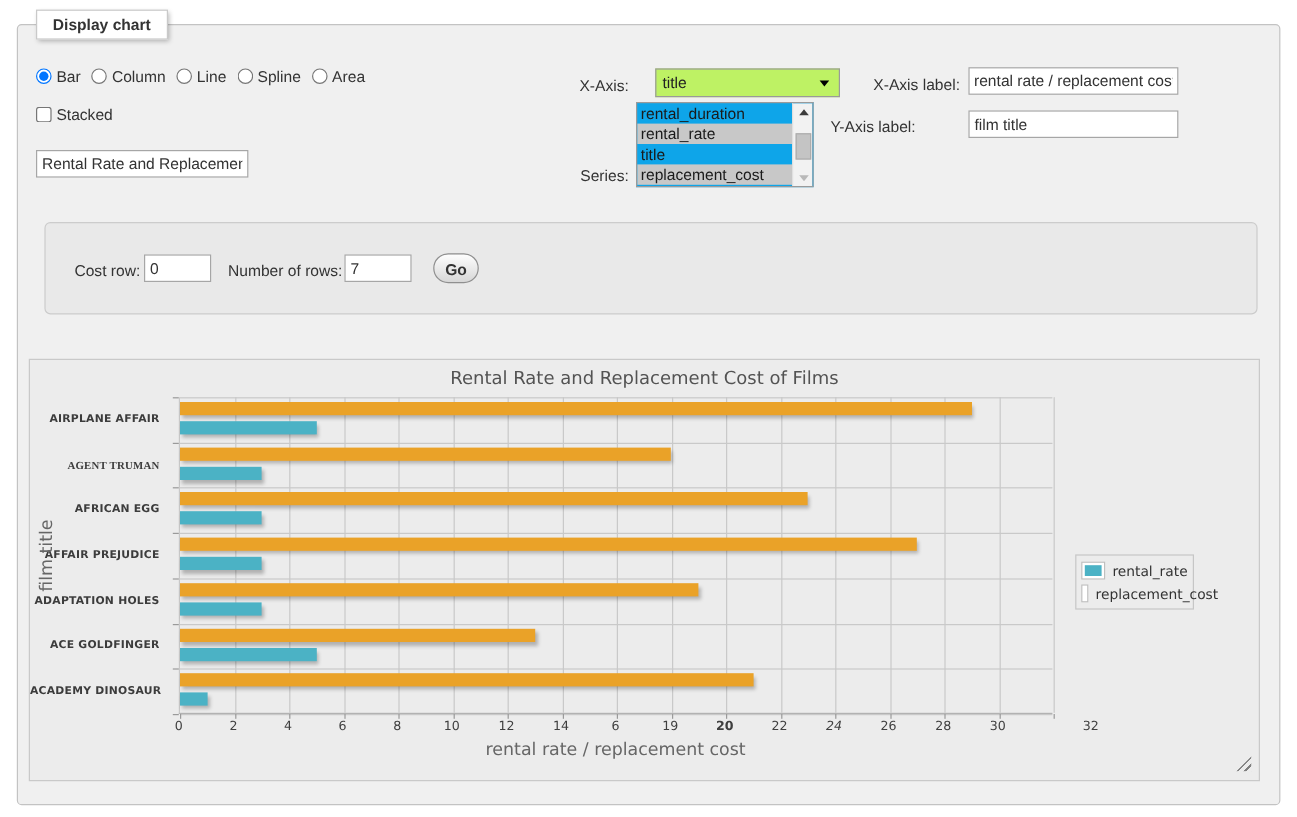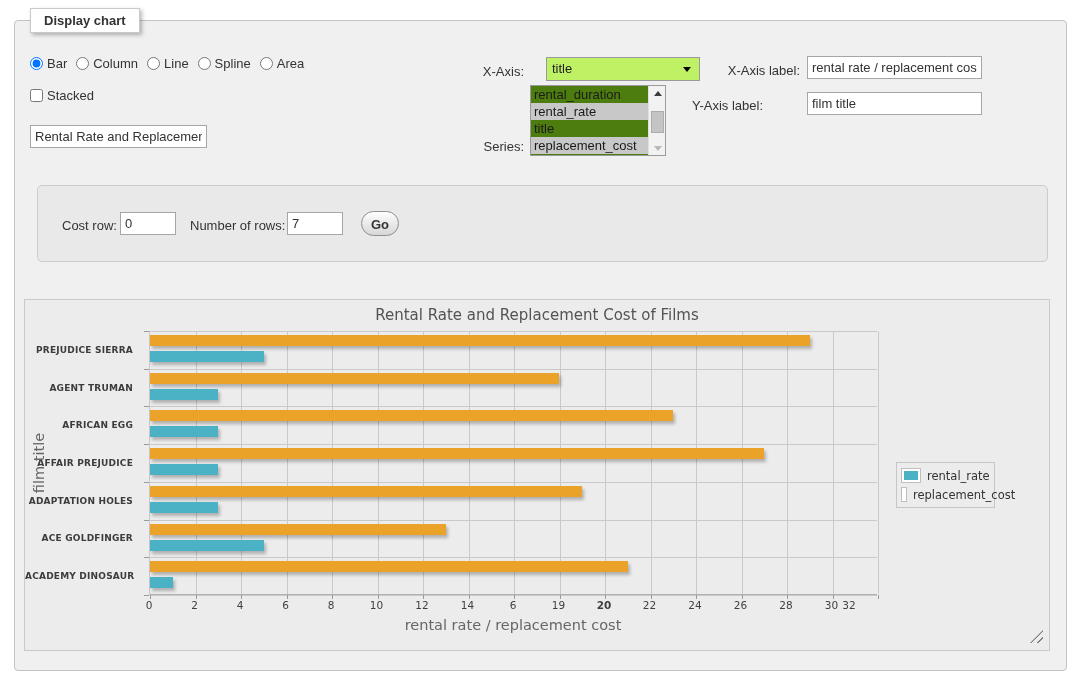--- a/index.html
+++ b/index.html
@@ -47,21 +47,21 @@
     left:530px; top:57px; width:154px; height:24px; background:#bef264;
     border:1px solid #9a9a9a; line-height:22px; padding-left:5px; color:#222;margin-left:16px;
   }
   .select .arrow {
     position:absolute; right:8px; top:9px; width:0; height:0;
     border-left:4px solid transparent; border-right:4px solid transparent;
     border-top:5px solid #000;
   }
 
   .listbox {
-    left:530px; top:85px; width:136px; height:71px; background:#4d7c0f;
+    left:530px; top:85px; width:148px; height:71px; background:#0ea5e9;
     border:1px solid #9a9a9a; overflow:hidden;
   }
   .listbox .opt { height:17px; line-height:17px; padding-left:3px; width:129px;
     white-space:nowrap; overflow:hidden; color:#1a1a1a; }
   .listbox .opt.sel { background:#c8c8c8; }
   .scrollbar { position:absolute; right:0; top:0; width:17px; height:69px; background:#f2f2f2; border-left:1px solid #e0e0e0; }
   .sb-up, .sb-down { position:absolute; left:0; width:17px; height:14px; display:flex; align-items:center; justify-content:center; }
   .sb-up { top:0; } .sb-down { bottom:0; }
   .sb-up .tri { width:0;height:0;border-left:4px solid transparent;border-right:4px solid transparent;border-bottom:5px solid #3c3c3c; }
   .sb-down .tri { width:0;height:0;border-left:4px solid transparent;border-right:4px solid transparent;border-top:5px solid #b9b9b9; }
@@ -250,46 +250,46 @@
       <div class="bar" style="top: 117.143px; width: 614.022px; background: rgb(234, 162, 40);"></div>
       <div class="bar" style="top: 133.143px; width: 68.0225px; background: rgb(75, 178, 197);"></div>
       <div class="bar" style="top: 154.857px; width: 432.022px; background: rgb(234, 162, 40);"></div>
       <div class="bar" style="top: 170.857px; width: 68.0225px; background: rgb(75, 178, 197);"></div>
       <div class="bar" style="top: 192.571px; width: 295.522px; background: rgb(234, 162, 40);"></div>
       <div class="bar" style="top: 208.571px; width: 113.522px; background: rgb(75, 178, 197);"></div>
       <div class="bar" style="top: 230.286px; width: 477.522px; background: rgb(234, 162, 40);"></div>
       <div class="bar" style="top: 246.286px; width: 22.5225px; background: rgb(75, 178, 197);"></div>
     </div>
   <div class="cat-labels">
-      <div class="cat-label" style="top: 13.8571px;">PREJUDICE SIERRA</div>
-      <div class="cat-label" style="top: 51.5714px;">AGENT TRUMAN</div>
+      <div class="cat-label" style="top: 13.8571px;">AIRPLANE AFFAIR</div>
+      <div class="cat-label" style="top: 51.5714px; font-family: Liberation Serif, serif;">AGENT TRUMAN</div>
       <div class="cat-label" style="top: 89.2857px;">AFRICAN EGG</div>
       <div class="cat-label" style="top: 127px;">AFFAIR PREJUDICE</div>
       <div class="cat-label" style="top: 164.714px;">ADAPTATION HOLES</div>
       <div class="cat-label" style="top: 202.429px;">ACE GOLDFINGER</div>
       <div class="cat-label" style="top: 240.143px;">ACADEMY DINOSAUR</div>
     </div>
   <div class="xticklabels">
       <div class="xtick" style="left: 0px;">0</div>
       <div class="xtick" style="left: 45.5px;">2</div>
       <div class="xtick" style="left: 91px;">4</div>
       <div class="xtick" style="left: 136.5px;">6</div>
       <div class="xtick" style="left: 182px;">8</div>
       <div class="xtick" style="left: 227.5px;">10</div>
       <div class="xtick" style="left: 273px;">12</div>
       <div class="xtick" style="left: 318.5px;">14</div>
       <div class="xtick" style="left: 364px;">6</div>
       <div class="xtick" style="left: 409.5px;">19</div>
       <div class="xtick" style="left: 455px; font-weight: bold;">20</div>
       <div class="xtick" style="left: 500.5px;">22</div>
-      <div class="xtick" style="left: 546px;">24</div>
+      <div class="xtick" style="left: 546px; font-style: italic;">24</div>
       <div class="xtick" style="left: 591.5px;">26</div>
       <div class="xtick" style="left: 637px;">28</div>
       <div class="xtick" style="left: 682.5px;">30</div>
-      <div class="xtick" style="left: 700px;">32</div>
+      <div class="xtick" style="left: 760px;">32</div>
     </div>
   <div class="x-axis-title">rental rate / replacement cost</div>
   <div class="y-axis-title">film title</div>
   <div class="chart-legend">
       <div class="legend-entry">
         <span class="swatch-frame">
           <span class="swatch-fill" style="background: rgb(75, 178, 197); display: block;"></span>
         </span>
         <span class="legend-label">rental_rate</span>
       </div>

